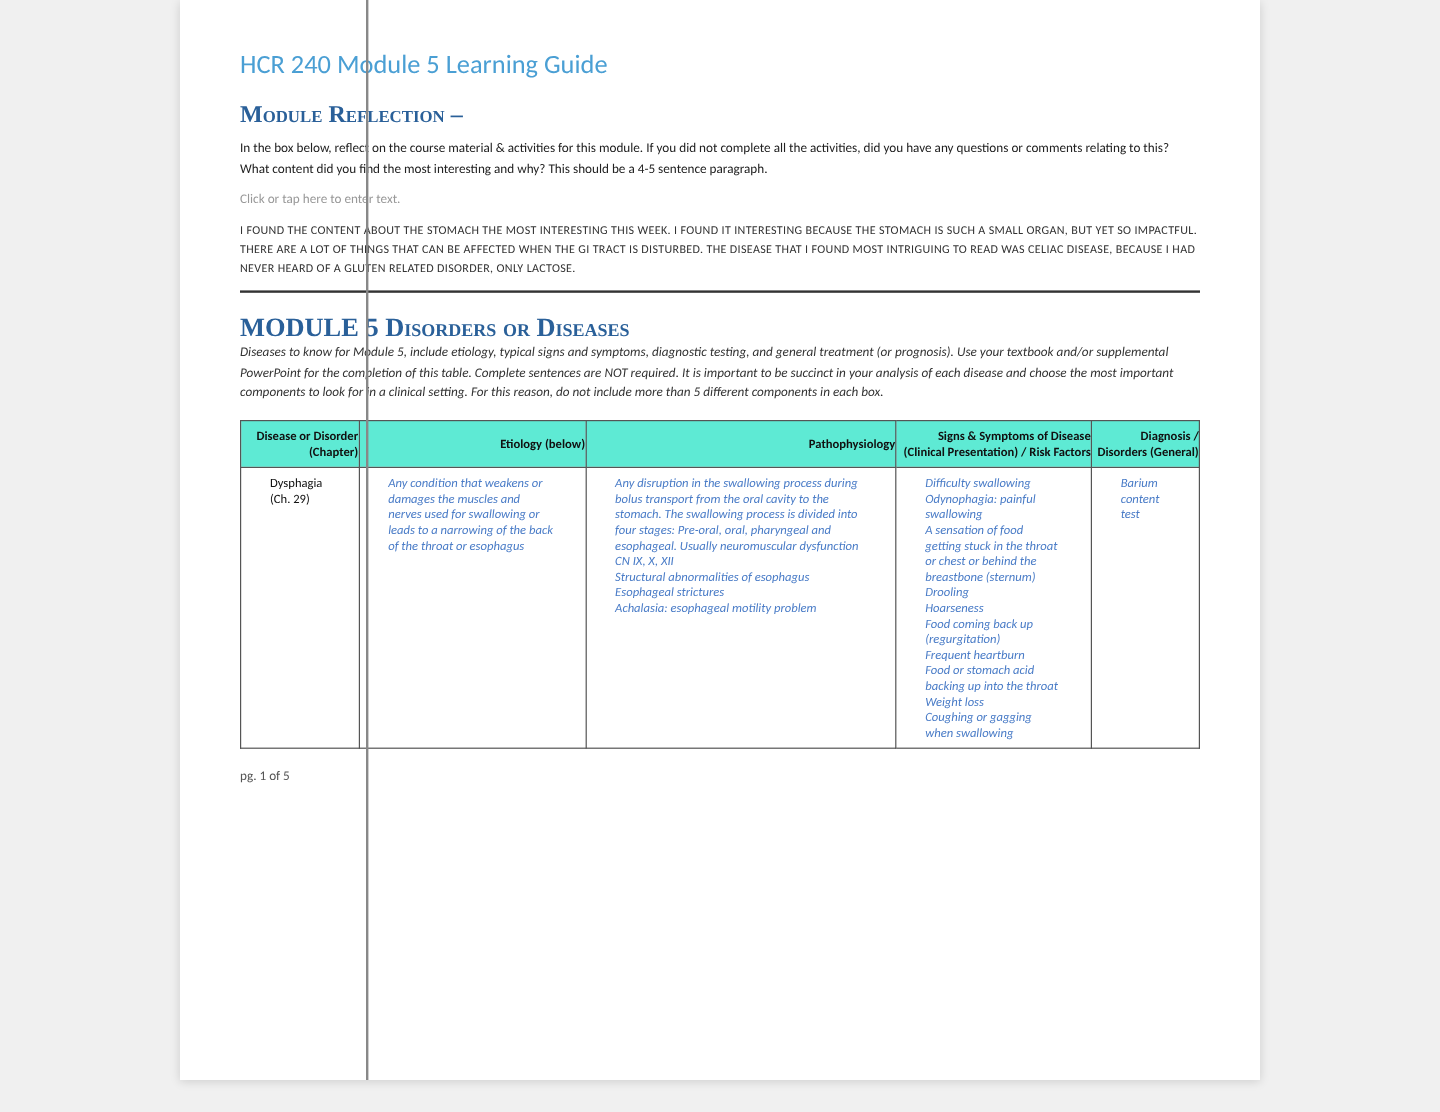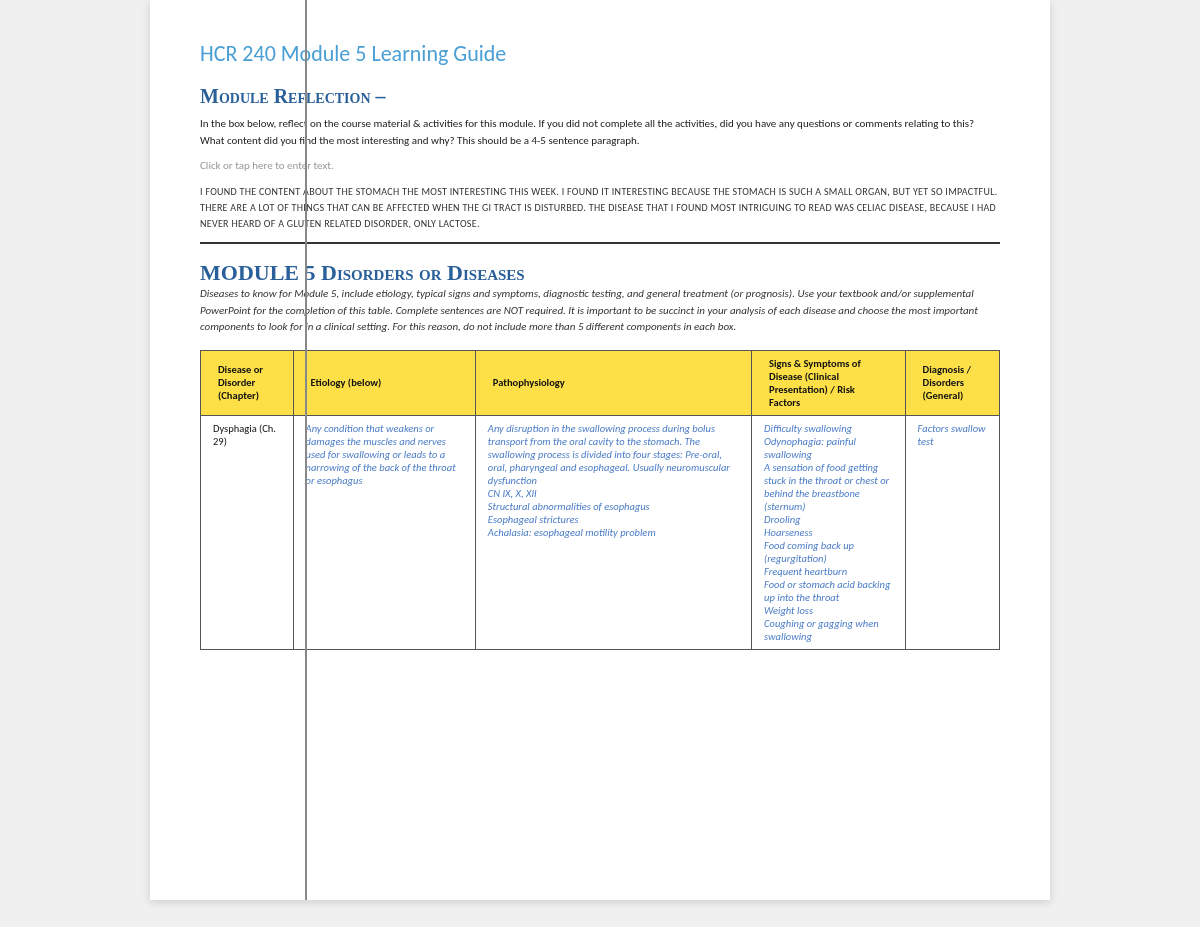--- a/index.html
+++ b/index.html
@@ -79,30 +79,30 @@
     
     table {
       width: 100%;
       border-collapse: collapse;
       font-family: Calibri, Arial, sans-serif;
       font-size: 10.5px;
       margin-bottom: 16px;
     }
     th {
       border: 1.5px solid #555;
-      padding: 6px 17px;
-      text-align: left;
+      padding: 6px 0;
+      text-align: right;
       font-weight: bold;
       color: #111;
-      background: #fde047;
+      background: #5eead4;
       vertical-align: middle;
     }
     td {
       border: 1.5px solid #555;
-      padding: 6px 12px;
+      padding: 6px 24px;
       vertical-align: top;
       color: #111;
       margin-left: 13px;
     }
     .td-italic-blue {
       color: #4a7cc7;
       font-style: italic;
     }
     
     .footer {
@@ -168,18 +168,19 @@
           Odynophagia: painful swallowing<br>
           A sensation of food getting stuck in the throat or chest or behind the breastbone (sternum)<br>
           Drooling<br>
           Hoarseness<br>
           Food coming back up (regurgitation)<br>
           Frequent heartburn<br>
           Food or stomach acid backing up into the throat<br>
           Weight loss<br>
           Coughing or gagging when swallowing
         </td>
-        <td class="td-italic-blue">Factors swallow test</td>
+        <td class="td-italic-blue">Barium content test</td>
       </tr>
     </tbody>
   </table>
 
+  <div class="footer">pg. 1 of 5</div>
 </div>
 
 </body></html>

